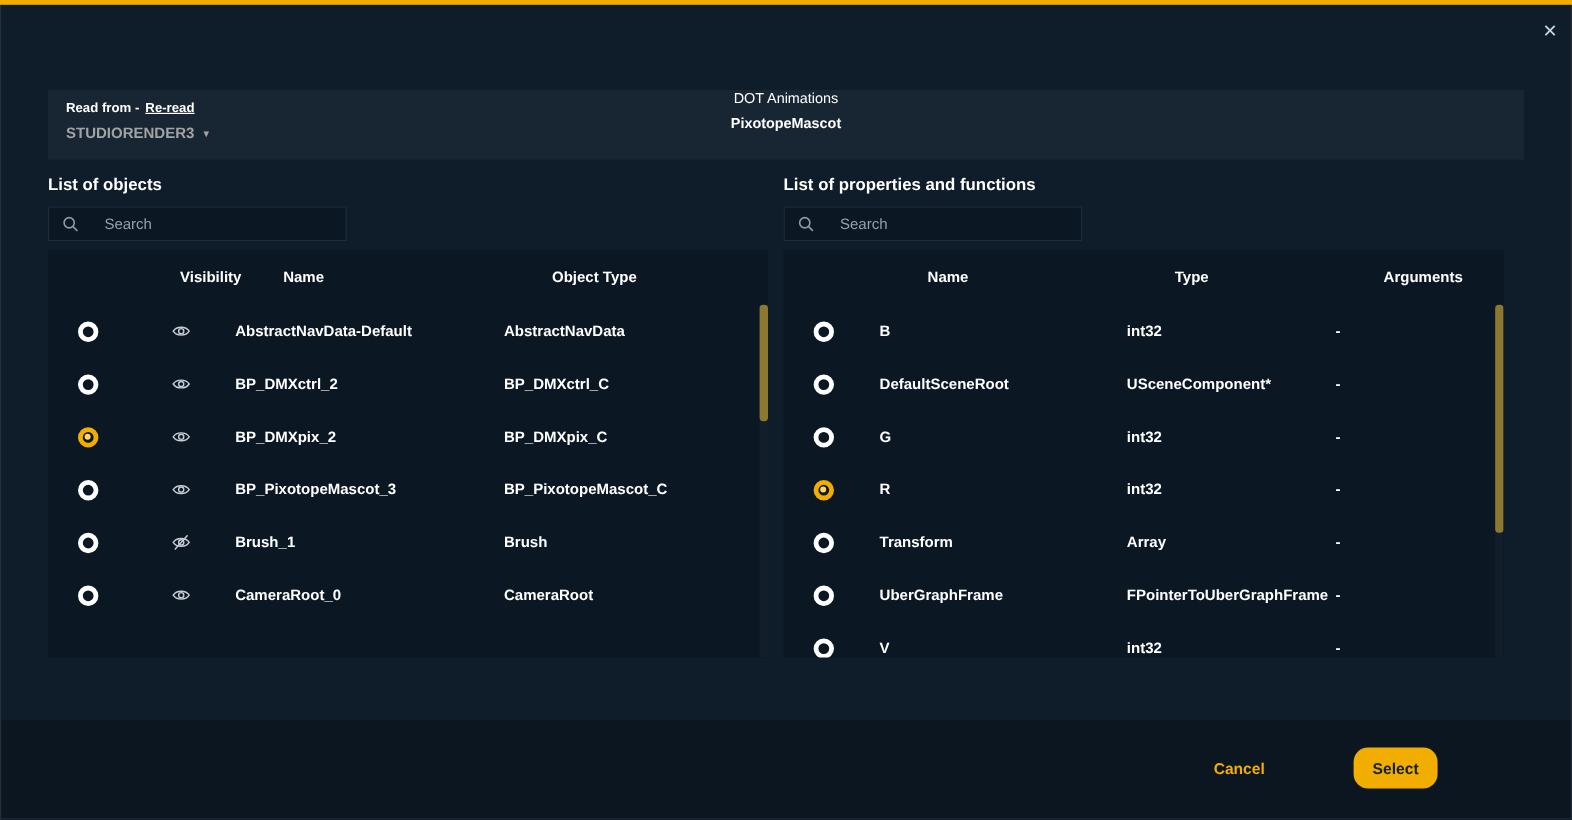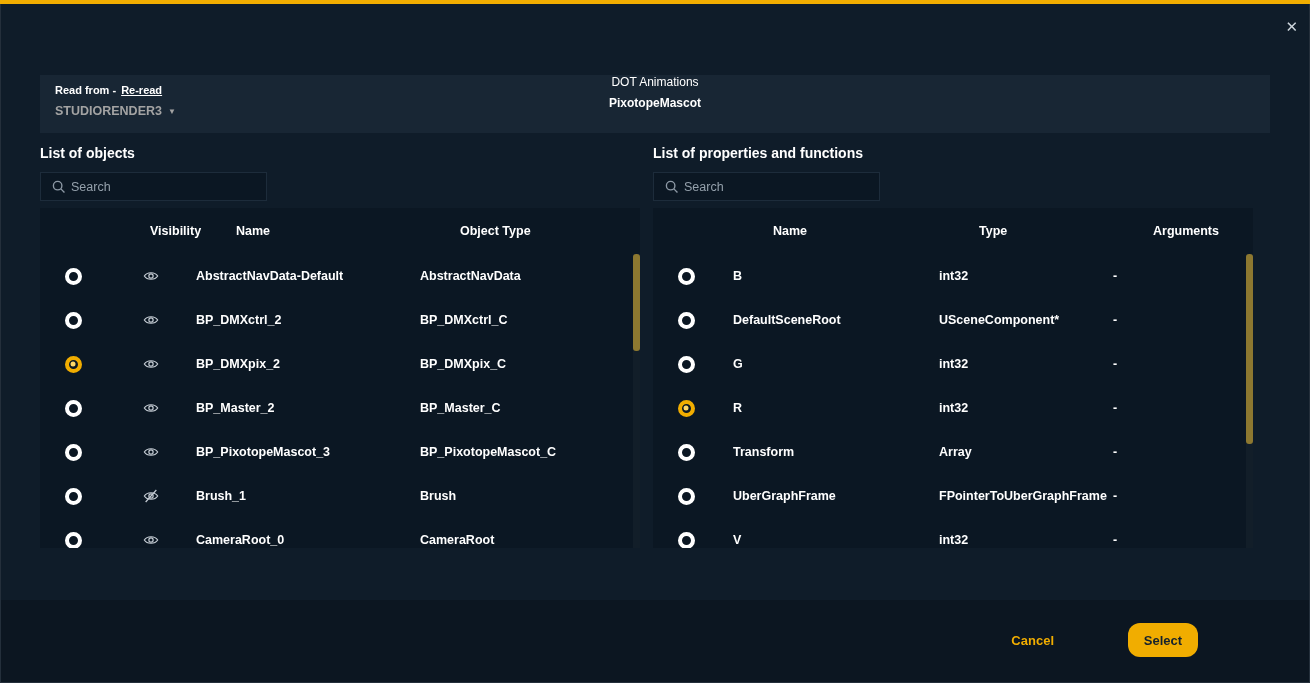--- a/index.html
+++ b/index.html
@@ -36,22 +36,22 @@
   .titles { text-align:center; }
   .title { font-size:12px; font-weight:400; }
   .subtitle { font-size:12px; font-weight:700; margin-top:7px; }
 
   .panel { position:absolute; top:145px; width:600px; }
   .panel.left { left:40px; }
   .panel.right { left:653px; }
   .panel-heading { font-size:14px; font-weight:700; line-height:16px; }
 
   .searchbox {
-    margin-top:11px; width:227px; height:29px; background:#0b1723;
-    border:1px solid #1d2c3b; display:flex; align-items:center; padding-left:9px; gap:4px;
+    margin-top:11px; width:249px; height:29px; background:#0b1723;
+    border:1px solid #1d2c3b; display:flex; align-items:center; padding-left:9px; gap:20px;
   }
   .searchbox input {
     flex:1; background:transparent; border:none; outline:none; color:#dfe5ea;
     font-size:12.5px; font-family:"Liberation Sans", sans-serif; height:100%;
   }
   .searchbox input::placeholder { color:#94a0ab; }
 
   .table {
     position:relative; margin-top:7px; width:600px; height:340px;
     background:#0b1723; overflow:hidden;
@@ -191,36 +191,20 @@
           <path d="M2 12 C6 5.5 18 5.5 22 12 C18 18.5 6 18.5 2 12 Z"></path>
           <circle cx="12" cy="12" r="3.2"></circle>
           <line class="slash" x1="4" y1="21" x2="20" y2="3"></line>
         </svg>
       </span>
     </span>
     <span class="cell c-name">BP_DMXpix_2</span>
     <span class="cell c-type">BP_DMXpix_C</span>
   </div>
 
-  <div class="trow">
-    <span class="cell c-radio">
-              <span class="radio"></span>
-            </span>
-    <span class="cell c-vis">
-      <span class="eye">
-        <svg width="16" height="16" viewBox="0 0 24 24" fill="none" stroke="currentColor" stroke-width="1.8">
-          <path d="M2 12 C6 5.5 18 5.5 22 12 C18 18.5 6 18.5 2 12 Z"></path>
-          <circle cx="12" cy="12" r="3.2"></circle>
-          <line class="slash" x1="4" y1="21" x2="20" y2="3"></line>
-        </svg>
-      </span>
-    </span>
-    <span class="cell c-name">BP_Master_2</span>
-    <span class="cell c-type">BP_Master_C</span>
-  </div>
 
   <div class="trow">
     <span class="cell c-radio">
               <span class="radio"></span>
             </span>
     <span class="cell c-vis">
       <span class="eye">
         <svg width="16" height="16" viewBox="0 0 24 24" fill="none" stroke="currentColor" stroke-width="1.8">
           <path d="M2 12 C6 5.5 18 5.5 22 12 C18 18.5 6 18.5 2 12 Z"></path>
           <circle cx="12" cy="12" r="3.2"></circle>

